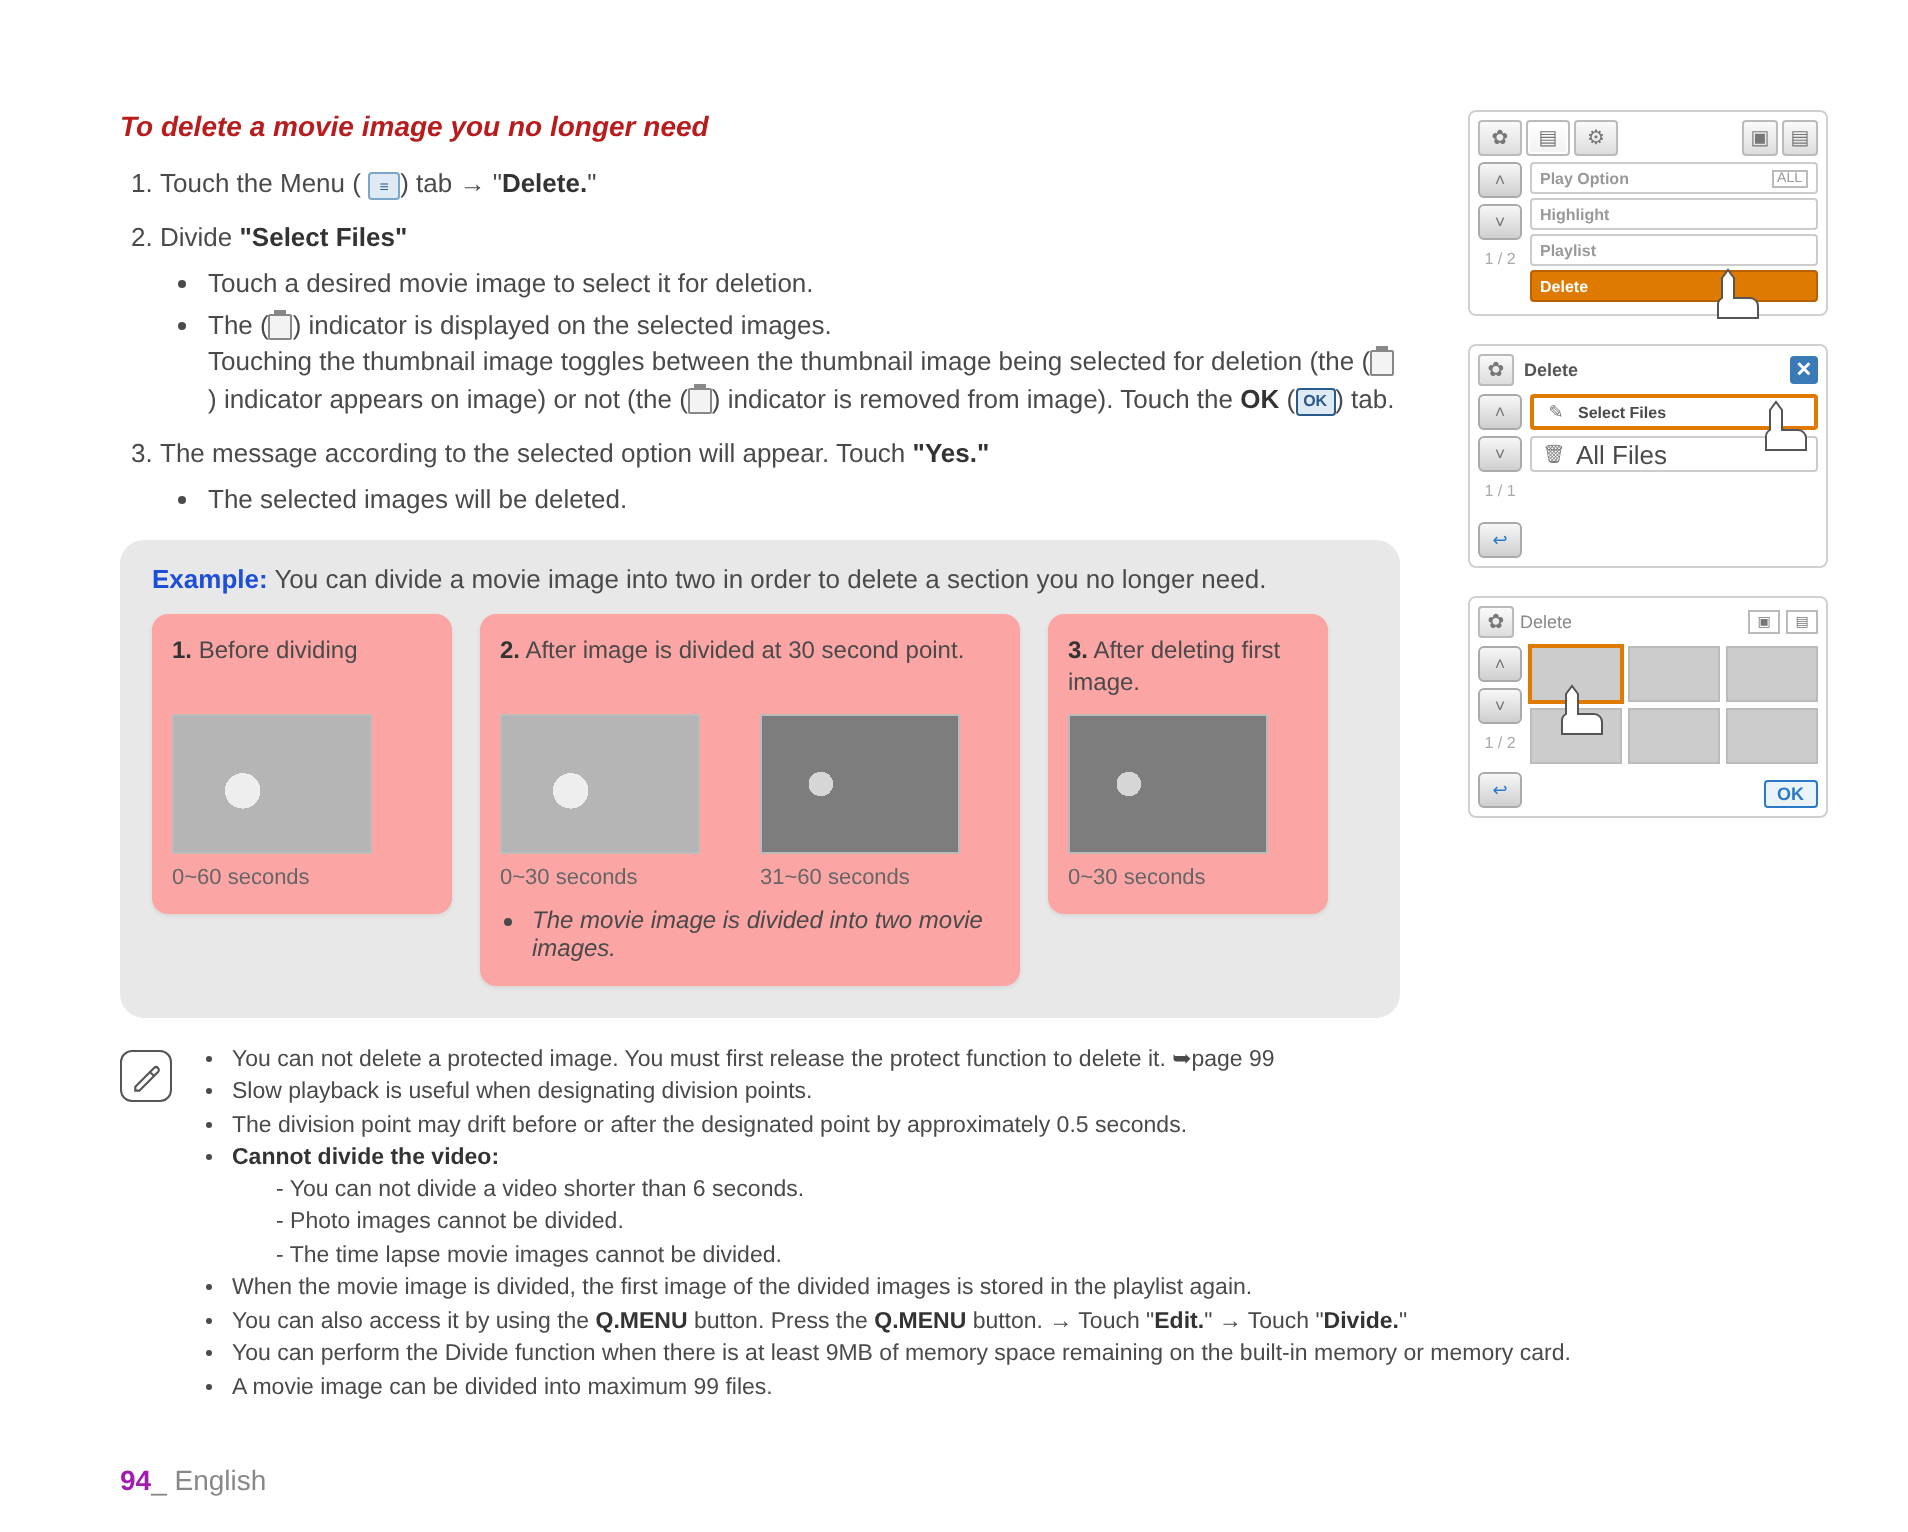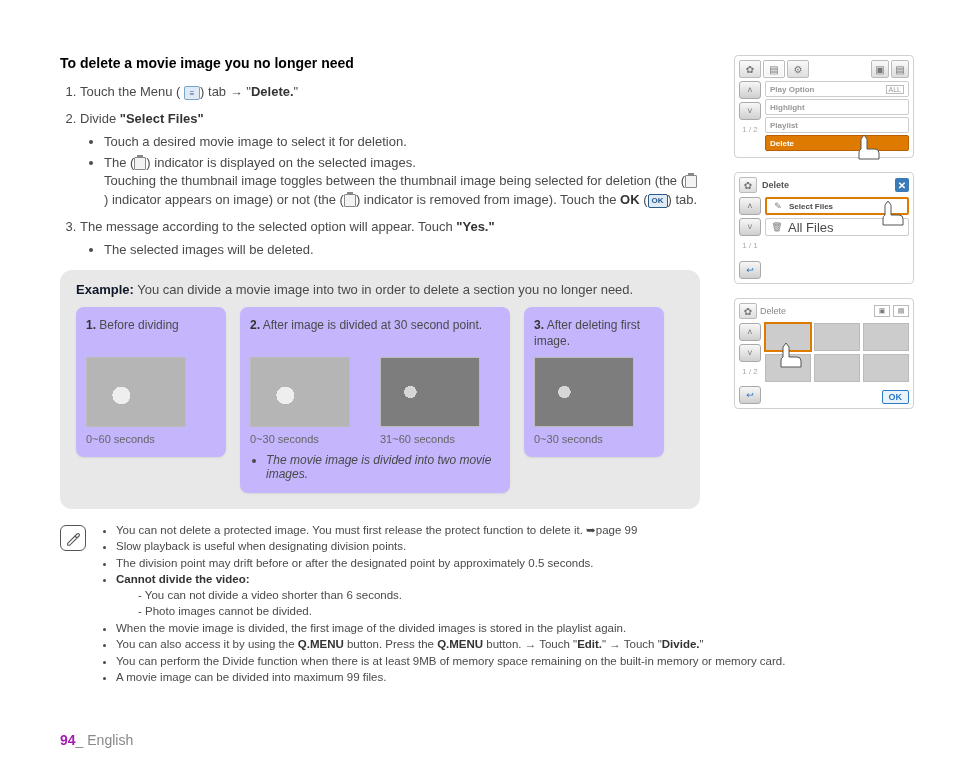--- a/index.html
+++ b/index.html
@@ -8,21 +8,21 @@
     font-size: 13px;
     color: #4a4a4a;
     width: 954px;
     height: 766px;
     position: relative;
     padding: 55px 30px 20px 60px;
     background: #fff;
   }
   .main-col { width: 640px; float: left; }
   .side-col { width: 180px; float: right; margin-right: 10px; }
-  .heading { font-weight: bold; color: #000000; font-size: 14px; margin-bottom: 12px; }
+  .heading { font-weight: bold; color: #b91c1c; font-size: 14px; margin-bottom: 12px; font-style: italic; }
   ol.steps { list-style: decimal; padding-left: 20px; }
   ol.steps > li { margin-bottom: 8px; line-height: 1.45; }
   ol.steps b { color: #333; }
   ul.sub { list-style: disc; padding-left: 24px; margin-top: 4px; }
   ul.sub li { margin-bottom: 2px; line-height: 1.45; }
   .inline-icon {
     display: inline-block;
     width: 16px; height: 14px;
     border: 1px solid #7aa6c9;
     border-radius: 2px;
@@ -38,24 +38,24 @@
   .trash-icon::before { content:""; position:absolute; top:-3px; left:2px; right:2px; height:2px; background:#888; }
   .ok-icon {
     display:inline-block; border:1px solid #2a5b8d; border-radius:2px; background:#dfeaf4;
     color:#2a5b8d; font-size:8px; font-weight:bold; padding:0 3px; vertical-align:middle;
   }
 
   .example-box {
     background: #e8e8e8; border-radius: 12px; padding: 12px 16px 16px 16px; margin-top: 10px;
   }
   .example-label { font-size: 13px; margin-bottom: 10px; }
-  .example-label b { color: #0f172a; }
+  .example-label b { color: #1d4ed8; }
   .ex-cols { display: flex; gap: 14px; align-items: flex-start; }
   .ex-card {
-    background: #c4b5fd; border-radius: 8px; padding: 10px 10px 12px 10px; flex:1;
+    background: #fca5a5; border-radius: 8px; padding: 10px 10px 12px 10px; flex:1;
     box-shadow: 0 1px 2px rgba(0,0,0,0.08);
   }
   .ex-card .cap { font-size: 12px; margin-bottom: 8px; line-height:1.35; min-height: 32px; }
   .ex-card .cap b { color:#333; }
   .thumb-row { display: flex; gap: 10px; justify-content: flex-start; margin-top: 2px; }
   .thumb {
     width: 100px; height: 70px; border: 1px solid #bbb; background: #888;
     background: radial-gradient(circle at 35% 55%, #eee 0 12%, #b5b5b5 12% 100%);
     position: relative;
   }
@@ -327,20 +327,21 @@
   </div>
   <div class="notes">
     <ul>
       <li>You can not delete a protected image. You must first release the protect function to delete it. ➥page 99</li>
       <li>Slow playback is useful when designating division points.</li>
       <li>The division point may drift before or after the designated point by approximately 0.5 seconds.</li>
       <li><b>Cannot divide the video:</b>
         <ul class="dashes">
           <li>You can not divide a video shorter than 6 seconds.</li>
           <li>Photo images cannot be divided.</li>
+          <li>The time lapse movie images cannot be divided.</li>
         </ul>
       </li>
       <li>When the movie image is divided, the first image of the divided images is stored in the playlist again.</li>
       <li>
         <span>You can also access it by using the </span><b>Q.MENU</b><span> button. Press the </span><b>Q.MENU</b><span> button. → Touch "</span><b>Edit.</b><span>" → Touch "</span><b>Divide.</b><span>"</span>
       </li>
       <li>You can perform the Divide function when there is at least 9MB of memory space remaining on the built-in memory or memory card.</li>
       <li>A movie image can be divided into maximum 99 files.</li>
     </ul>
   </div>

